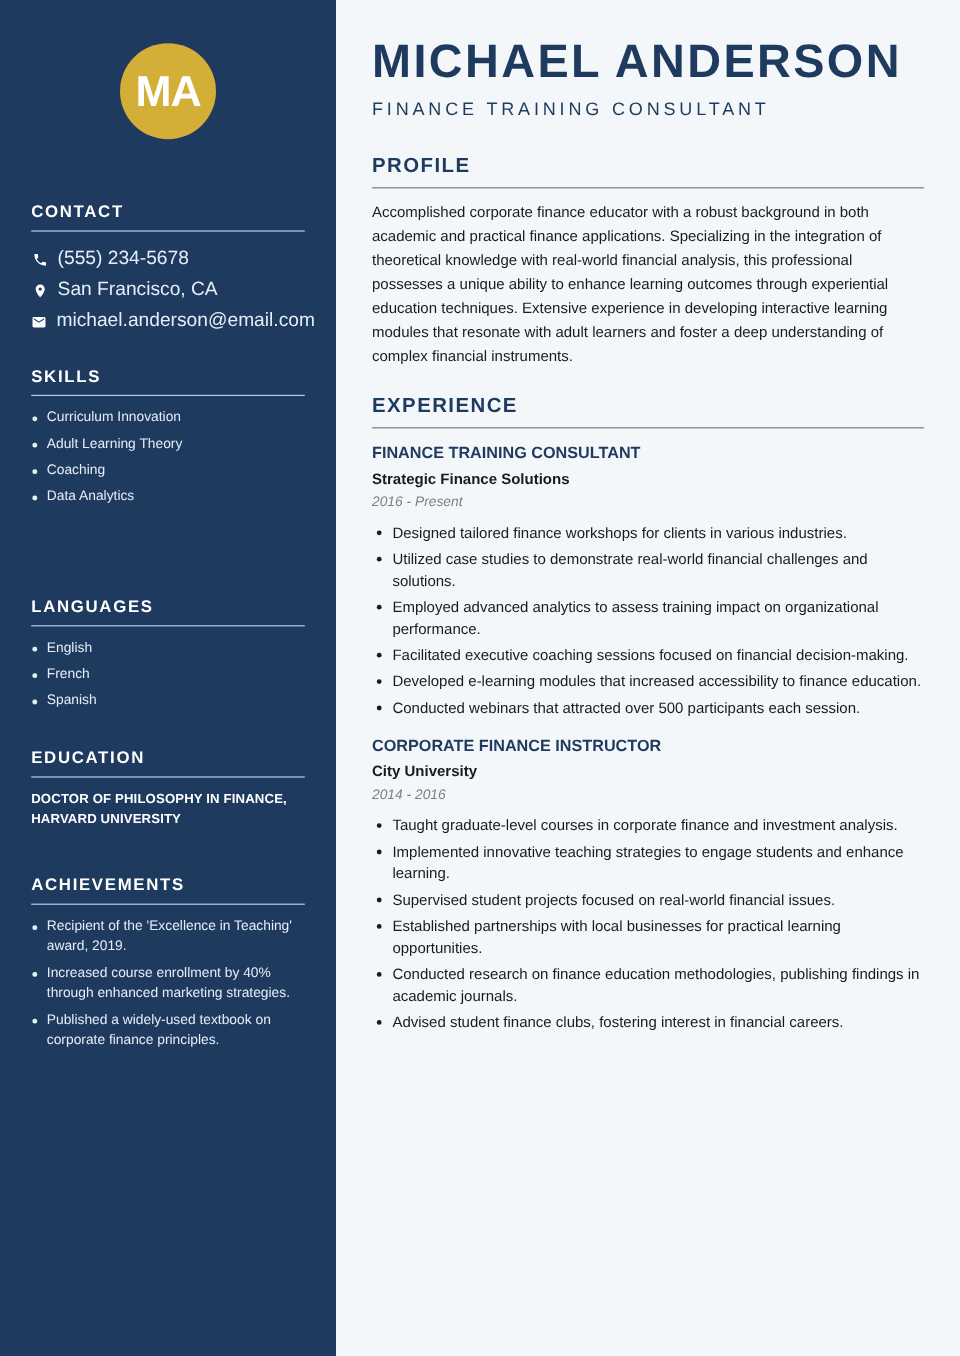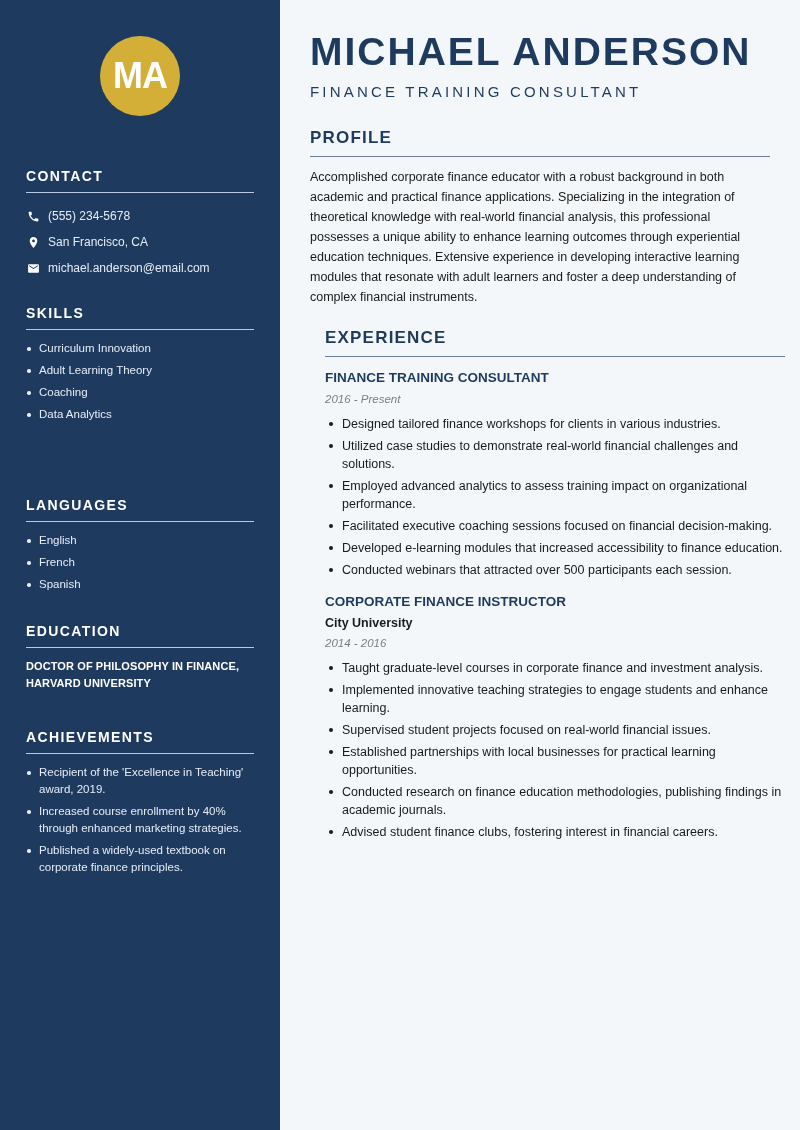--- a/index.html
+++ b/index.html
@@ -38,21 +38,21 @@
       font-size: 14px;
       font-weight: bold;
       letter-spacing: 1.4px;
       color: #ffffff;
       padding-bottom: 8px;
       border-bottom: 1.5px solid #b9cbe4;
     }
     .contact-list { margin-top: 10px; }
     .contact-item {
       display: flex; align-items: center;
-      font-size: 12px;
+      font-size: 16px;
       color: #e6edf6;
       height: 26px;
     }
     .contact-icon {
       width: 14px; height: 14px;
       margin-right: 8px;
       display: inline-flex; align-items: center; justify-content: center;
     }
     .contact-icon svg { width: 13px; height: 13px; fill: #ffffff; }
 
@@ -235,25 +235,26 @@
 
   <main class="main">
     <h1 class="name">MICHAEL ANDERSON</h1>
     <div class="title">FINANCE TRAINING CONSULTANT</div>
 
     <section class="main-section" style="top:128px;">
       <div class="main-heading">PROFILE</div>
       <p class="profile-text">Accomplished corporate finance educator with a robust background in both academic and practical finance applications. Specializing in the integration of theoretical knowledge with real-world financial analysis, this professional possesses a unique ability to enhance learning outcomes through experiential education techniques. Extensive experience in developing interactive learning modules that resonate with adult learners and foster a deep understanding of complex financial instruments.</p>
     </section>
 
-    <section class="main-section" style="top:328px;margin-left:15px;">
+    <section class="main-section" style="top:328px;">
       <div class="main-heading">EXPERIENCE</div>
 
       <div class="job">
         <div class="job-title">FINANCE TRAINING CONSULTANT</div>
+        <div class="job-company">Strategic Finance Solutions</div>
         <div class="job-dates">2016 - Present</div>
         <ul class="job-bullets">
           <li>Designed tailored finance workshops for clients in various industries.</li>
           <li>Utilized case studies to demonstrate real-world financial challenges and solutions.</li>
           <li>Employed advanced analytics to assess training impact on organizational performance.</li>
           <li>Facilitated executive coaching sessions focused on financial decision-making.</li>
           <li>Developed e-learning modules that increased accessibility to finance education.</li>
           <li>Conducted webinars that attracted over 500 participants each session.</li>
         </ul>
       </div>

